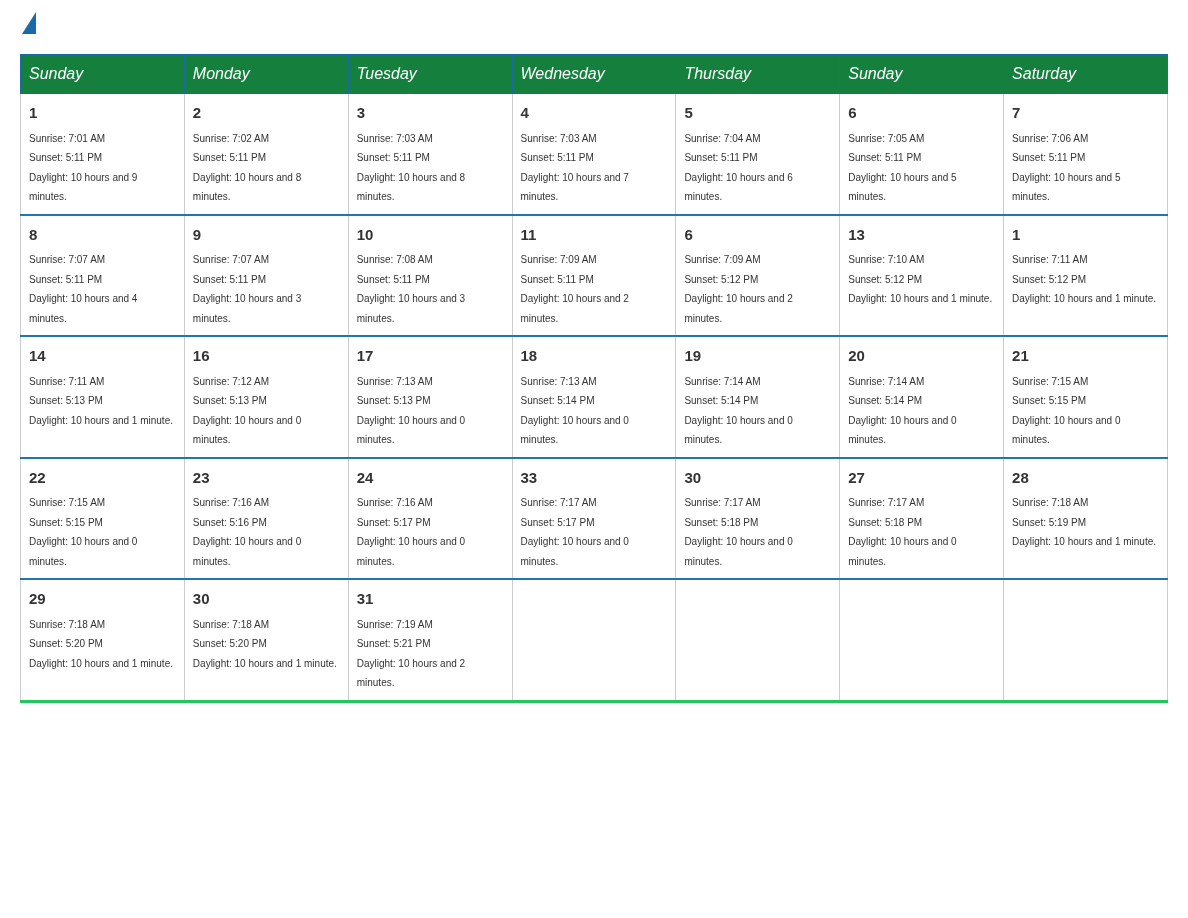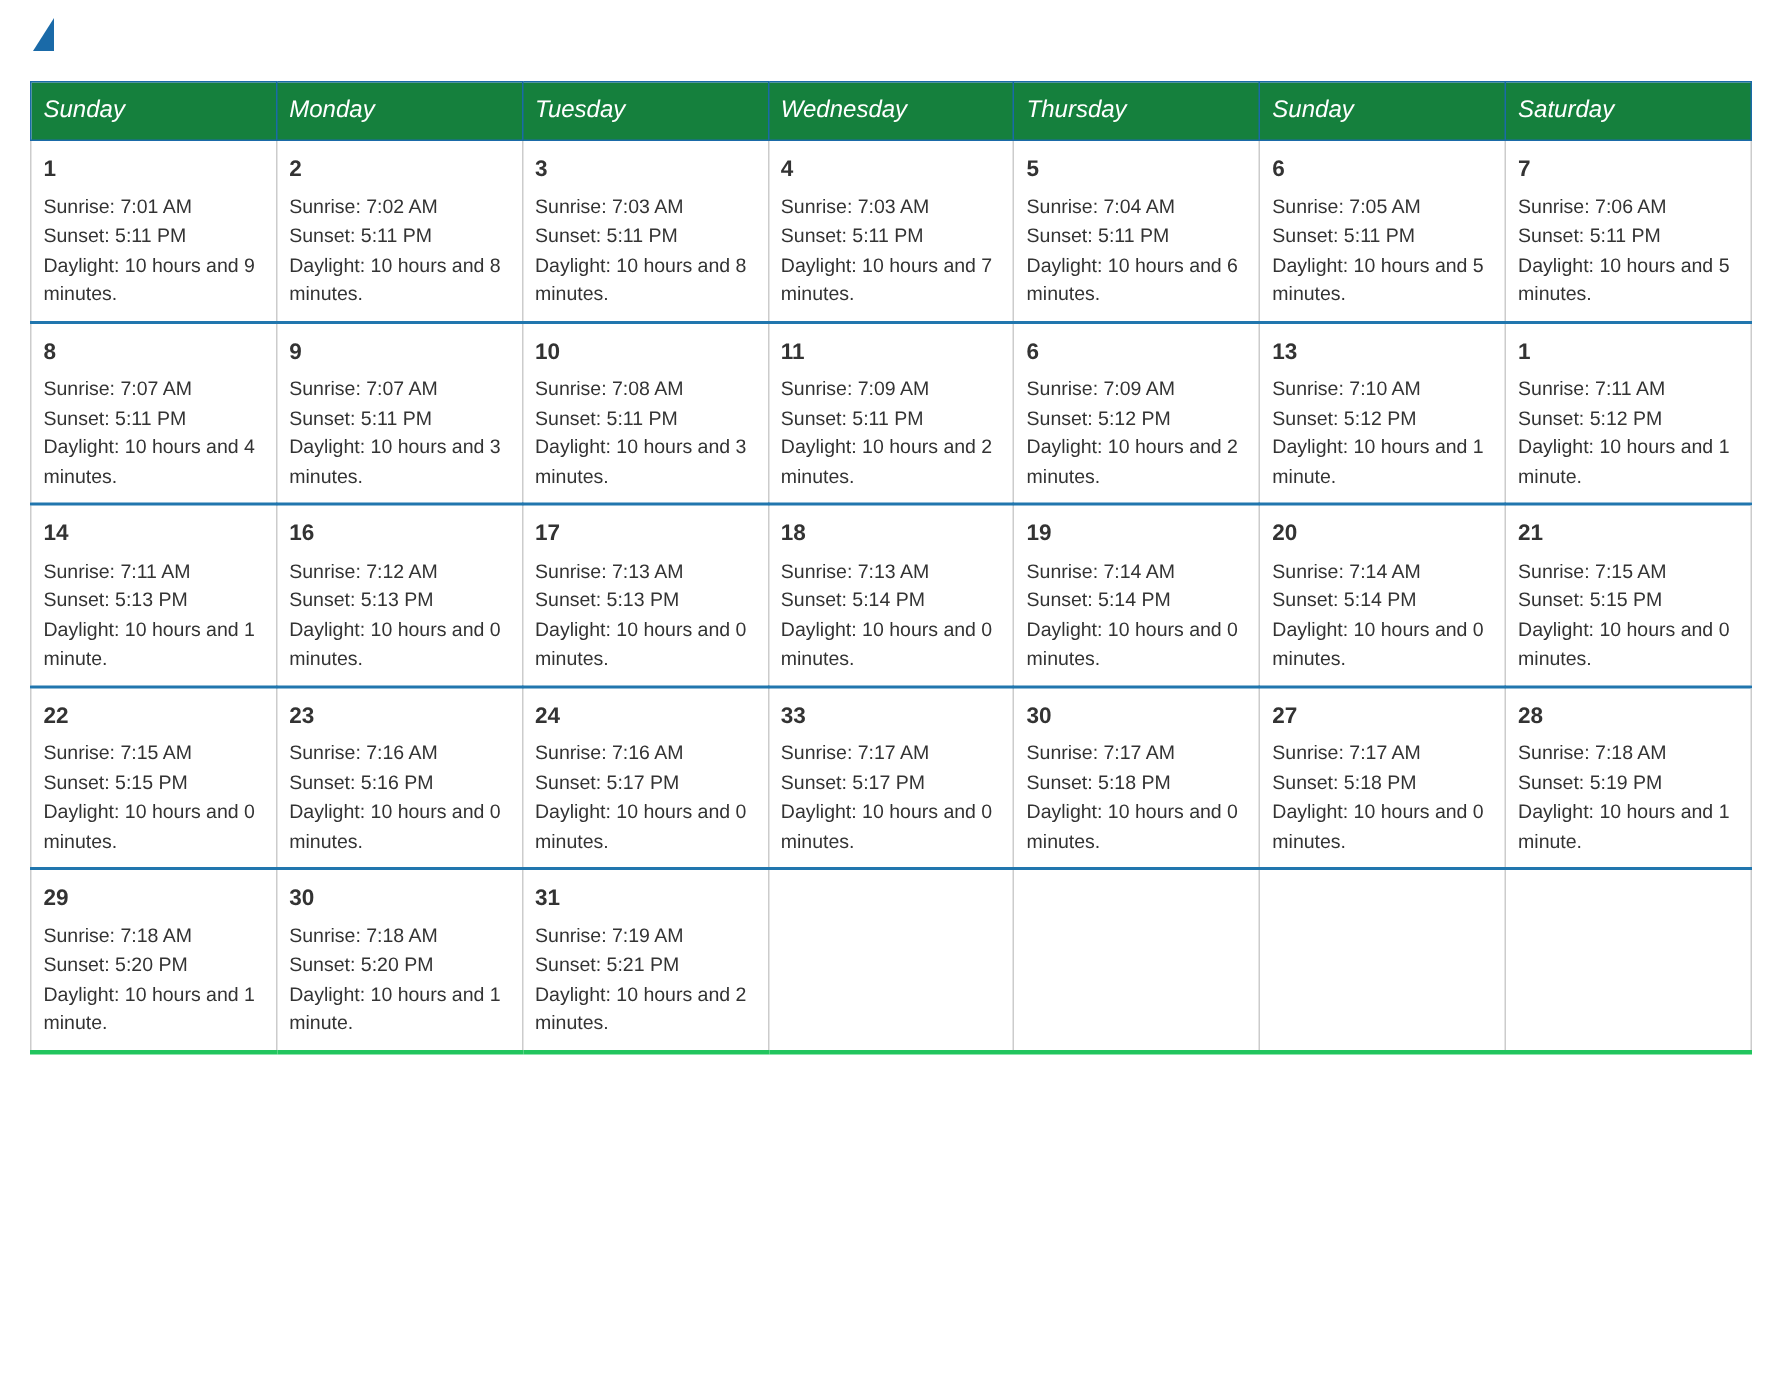--- a/index.html
+++ b/index.html
@@ -92,21 +92,21 @@
     tbody td:first-child {
       border-left: 1px solid #ccc;
     }
     .day-number {
       font-size: 15px;
       font-weight: bold;
       display: block;
       margin-bottom: 3px;
     }
     .day-info {
-      font-size: 13px;
+      font-size: 10px;
       color: #333;
       margin-top: 45px;
     }
     tbody tr:last-child td {
       border-bottom: 3px solid #22c55e;
     }
   </style>
 </head>
 <body>
 

